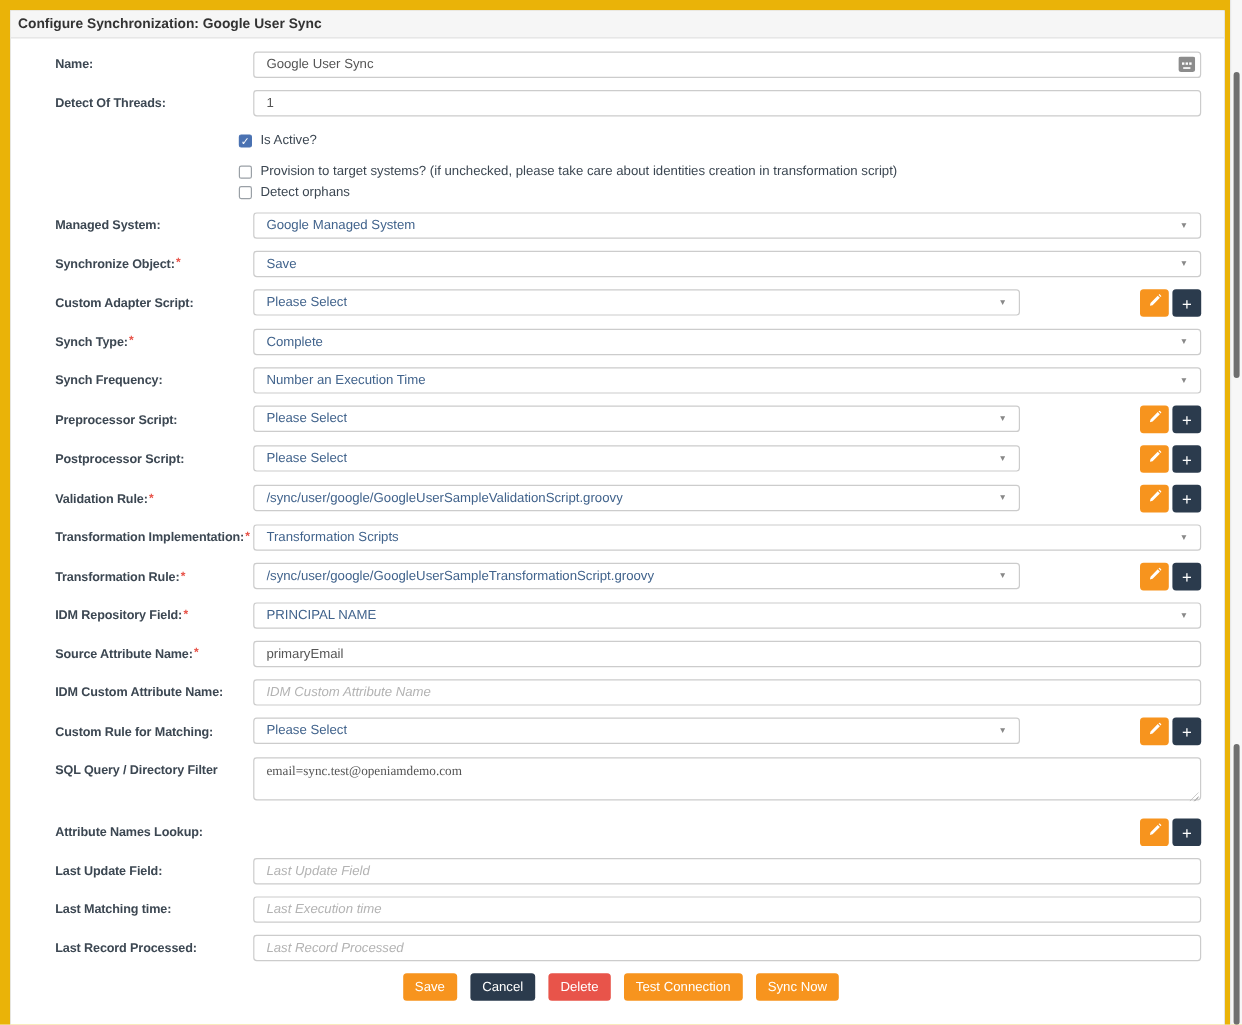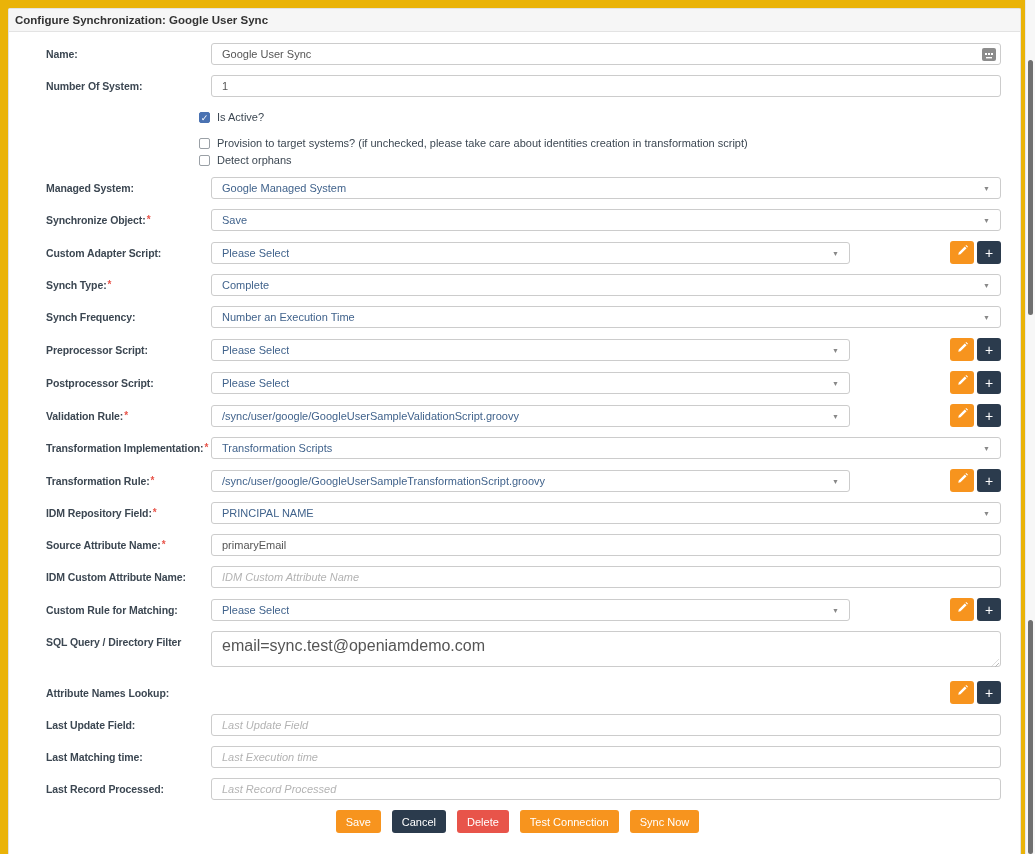--- a/index.html
+++ b/index.html
@@ -12,21 +12,21 @@
   .panel-header { height:23px; background:#f6f6f6; border-bottom:1px solid #e3e3e3;
     display:flex; align-items:center; padding-left:6px; }
   .panel-title { font-size:11.5px; font-weight:700; color:#333; }
 
   .panel-body { padding:11px 19px 0 25px; }
 
   .row { display:flex; align-items:center; margin-bottom:10px; }
   .lbl { width:165px; flex:none; font-size:10.5px; font-weight:700; color:#3c4752;
     letter-spacing:-0.1px; white-space:nowrap;margin-left:12px; }
   .req { color:#e8544a; font-size:10px; vertical-align:top; margin-left:1px; }
-  .ctrl { flex:1; display:flex; align-items:flex-end; min-width:0; }
+  .ctrl { flex:1; display:flex; align-items:flex-start; min-width:0; }
 
   .input-wrap { position:relative; flex:1; }
   .txt { width:100%; height:22px; border:1px solid #ccc; border-radius:3px;
     padding:0 10px; font-size:11px; color:#555; background:#fff;
     font-family:"Liberation Sans", sans-serif; outline:none; }
   .txt.has-icon { padding-right:26px; }
   .txt::placeholder { color:#b3b3b3; font-style:italic; opacity:1; }
   .kbd-ico { position:absolute; right:5px; top:4px; width:14px; height:13px; cursor:pointer; }
 
   .sel { position:relative; height:22px; flex:1; display:flex; align-items:center;
@@ -46,22 +46,22 @@
   .cb-row.spaced { margin-top:14px; }
   .cb { width:11px; height:11px; flex:none; border:1px solid #9aa0a6; border-radius:2px;
     background:#fff; margin-right:7px; font-size:9px; line-height:10px; text-align:center; }
   .cb.checked { background:#4a72b2; border-color:#4a72b2; color:#fff; }
   .cb-label { font-size:11px; color:#3c4752; }
 
   .row.ta { align-items:flex-start; }
   .row.ta .lbl { padding-top:5px; }
   .ta-wrap { position:relative; flex:1; }
   textarea.txtarea { width:100%; height:36px; border:1px solid #ccc; border-radius:3px;
-    padding:5px 10px; font-size:16px; color:#555; resize:none; outline:none;
-    font-family:Liberation Sans, sans-serif; }
+    padding:5px 10px; font-size:11px; color:#555; resize:none; outline:none;
+    font-family:Liberation Serif, serif; }
   .resize-corner { position:absolute; right:2px; bottom:4px; width:8px; height:8px;
     background:repeating-linear-gradient(135deg, transparent 0 2px, #b9b9b9 2px 3px);
     clip-path:polygon(100% 0, 100% 100%, 0 100%); }
 
   .footer-bar { display:flex; justify-content:center; gap:11px; margin-top:8px; padding-bottom:4px; }
   .btn { height:23px; padding:0 10px; border:none; border-radius:3px; color:#fff;
     font-size:11px; cursor:pointer; font-family:"Liberation Sans", sans-serif; }
   .btn.orange { background:#f7941e; }
   .btn.navy { background:#2b3b4d; }
   .btn.red { background:#e8544a; }
@@ -94,21 +94,21 @@
                   <rect x="6" y="5" width="2" height="2" fill="#fff"></rect>
                   <rect x="9" y="5" width="2" height="2" fill="#fff"></rect>
                   <rect x="4" y="9" width="6" height="1.4" fill="#fff"></rect>
                 </svg>
             </span>
           </div>
         </div>
       </div>
 
       <div class="row">
-        <label class="lbl"><span>Number Of System:</span><span class="req"></span></label>
+        <label class="lbl"><span>Detect Of Threads:</span><span class="req"></span></label>
         <div class="ctrl">
           <div class="input-wrap">
             <input class="txt" value="1" style="">
           </div>
         </div>
       </div>
 
       <div class="cb-block">
         <div class="cb-row">
           <span class="cb checked"><span>✓</span></span>

